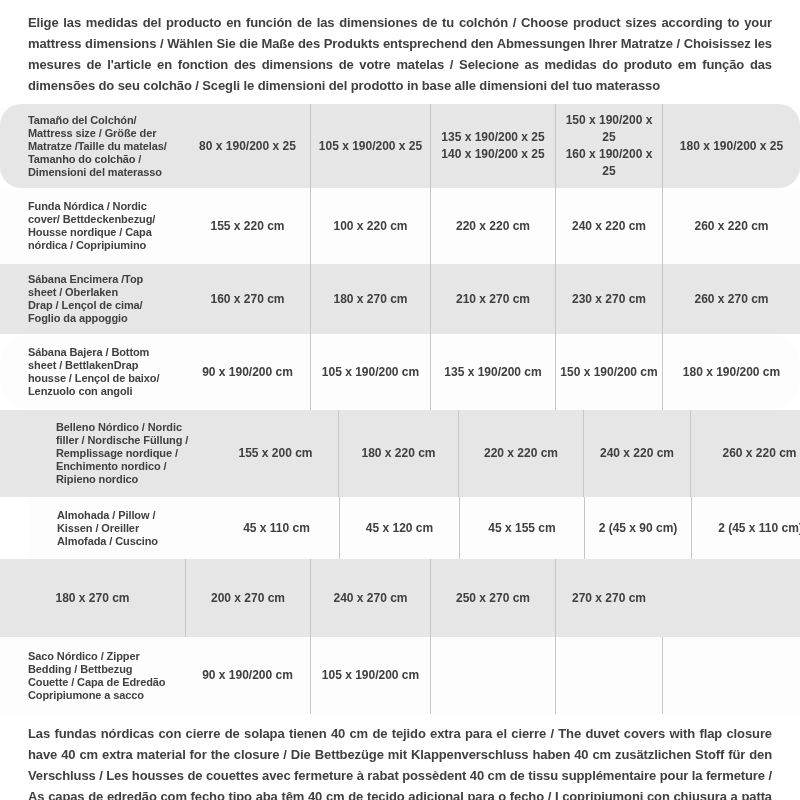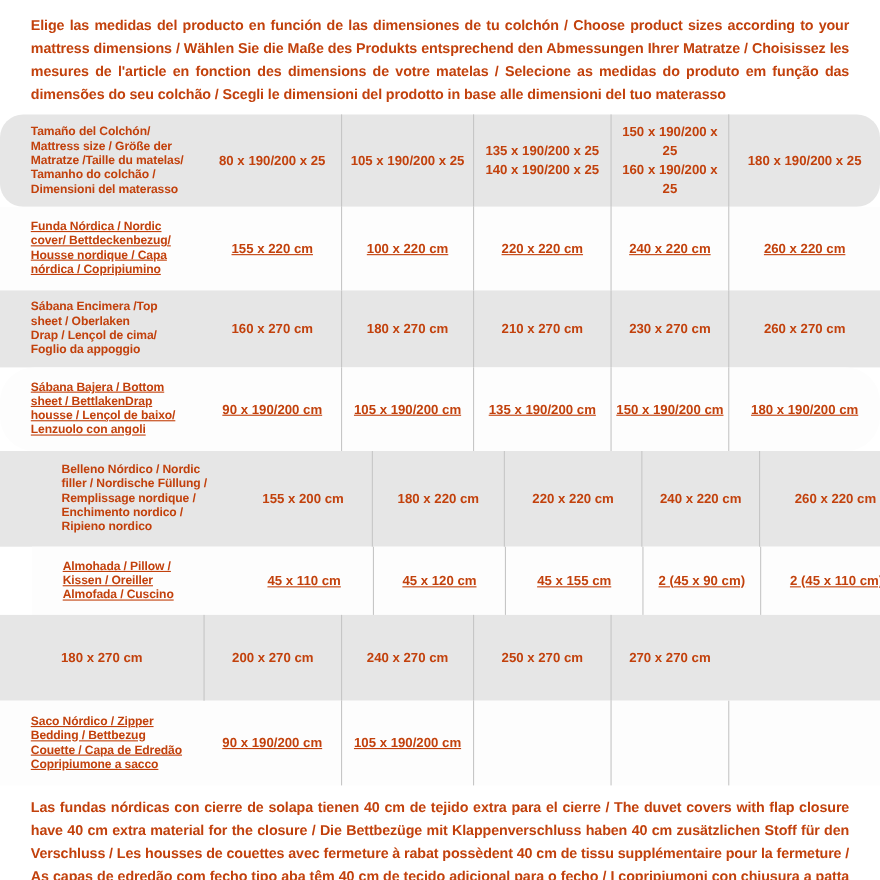--- a/index.html
+++ b/index.html
@@ -7,42 +7,42 @@
     padding: 0;
     background: #ffffff;
     width: 800px;
   }
   .page {
     width: 800px;
     height: 800px;
     background: #ffffff;
     font-family: "Liberation Sans", "DejaVu Sans", sans-serif;
     font-weight: bold;
-    color: #c2410c;
+    color: #404040;
     overflow: hidden;
     box-sizing: border-box;
   }
   .intro {
     margin: 12px 28px 8px 28px;
     font-size: 13px;
     line-height: 21px;
     text-align: justify;
     letter-spacing: -0.1px;
   }
   .size-table {
     width: 800px;
   }
   .row {
     display: grid;
     grid-template-columns: 185px 125px 120px 125px 107px 138px;
     width: 800px;
     box-sizing: border-box;
   }
   .row.striped { background: #e6e6e6; }
-  .row.plain   { background: #fdfdfd; text-decoration: underline; }
+  .row.plain   { background: #fdfdfd; }
   .cell {
     box-sizing: border-box;
     display: flex;
     align-items: center;
   }
   .cell.label {
     padding: 8px 6px 8px 28px;
     font-size: 11px;
     line-height: 13px;
     white-space: pre-line;

